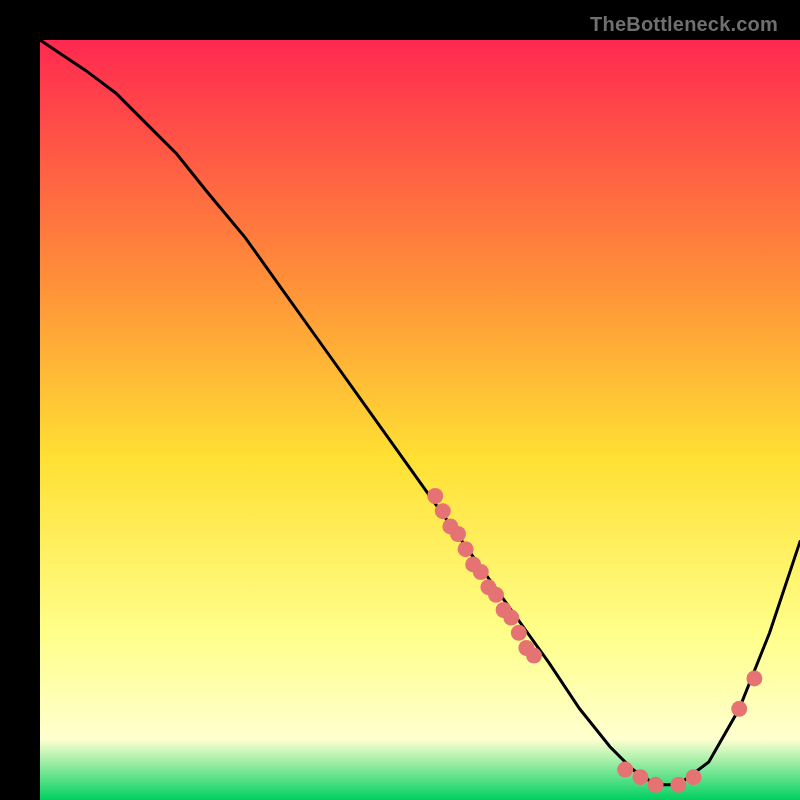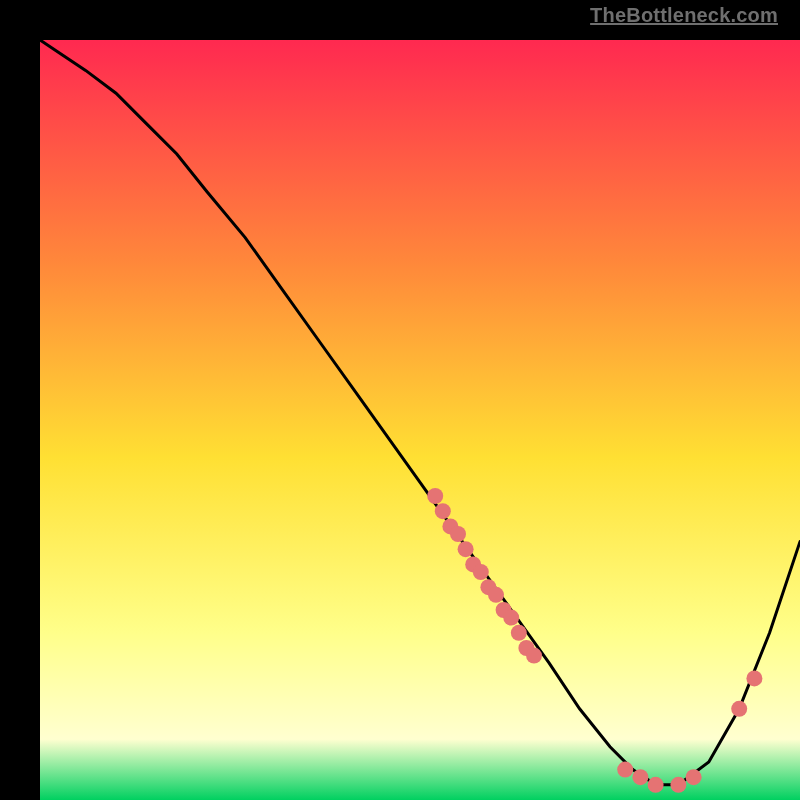--- a/index.html
+++ b/index.html
@@ -15,26 +15,25 @@
     position: absolute;
     left: 20px;
     top: 20px;
     width: 760px;
     height: 760px;
     background: #000;
   }
   .watermark {
     position: absolute;
     right: 22px;
-    top: 4px;
+    top: 13px;
     color: #6f6f6f;
     font-size: 20px;
     font-weight: 600;
     letter-spacing: 0.2px;
-    text-decoration: underline;
   }
   svg {
     position: absolute;
     left: 20px;
     top: 20px;
   }
 </style>
 </head>
 <body>
 

